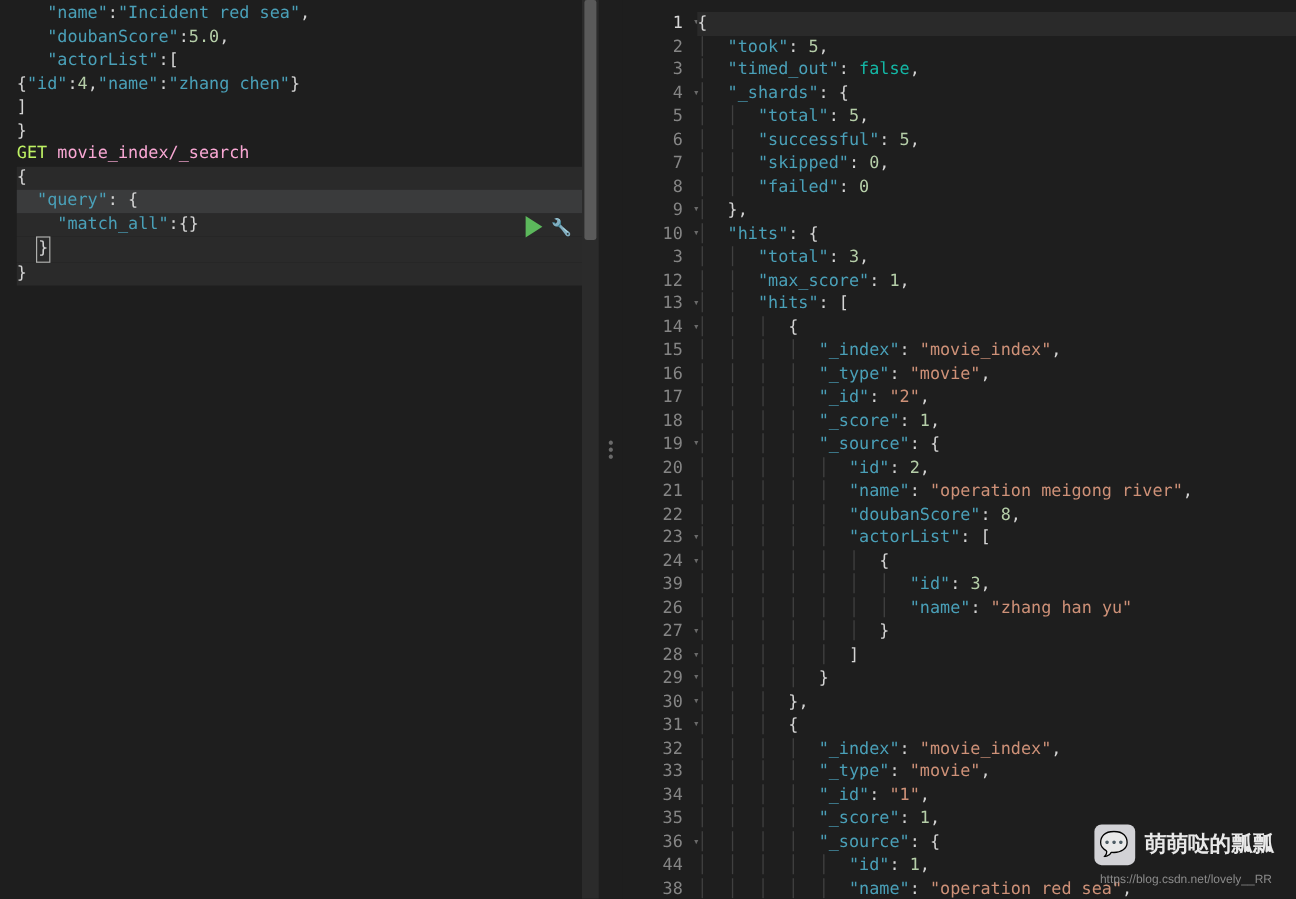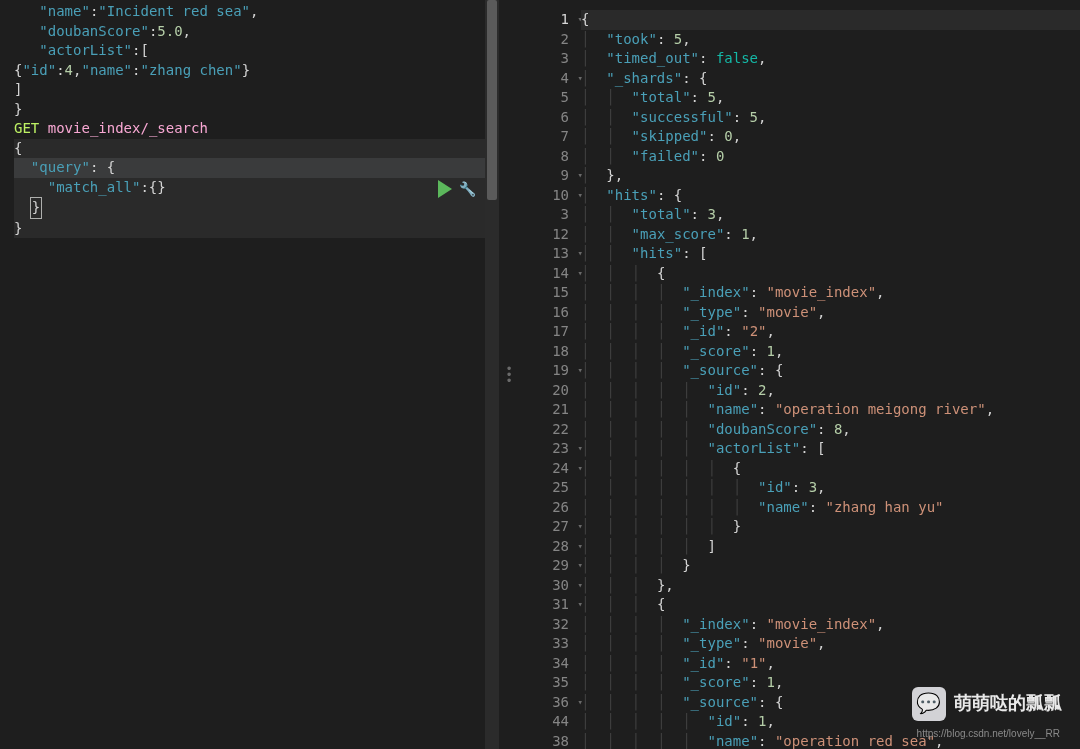--- a/index.html
+++ b/index.html
@@ -103,21 +103,21 @@
         <div class="gline">15</div>
         <div class="gline">16</div>
         <div class="gline">17</div>
         <div class="gline">18</div>
         <div class="gline">19<span class="fold-caret">▾</span></div>
         <div class="gline">20</div>
         <div class="gline">21</div>
         <div class="gline">22</div>
         <div class="gline">23<span class="fold-caret">▾</span></div>
         <div class="gline">24<span class="fold-caret">▾</span></div>
-        <div class="gline">25</div>
+        <div class="gline">39</div>
         <div class="gline">26</div>
         <div class="gline">27<span class="fold-caret">▾</span></div>
         <div class="gline">28<span class="fold-caret">▾</span></div>
         <div class="gline">29<span class="fold-caret">▾</span></div>
         <div class="gline">30<span class="fold-caret">▾</span></div>
         <div class="gline">31<span class="fold-caret">▾</span></div>
         <div class="gline">32</div>
         <div class="gline">33</div>
         <div class="gline">34</div>
         <div class="gline">35</div>

